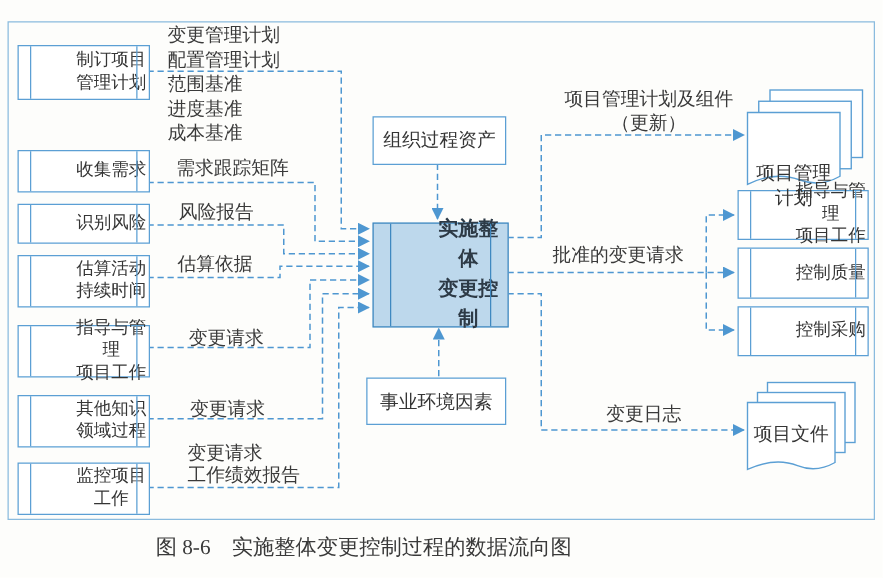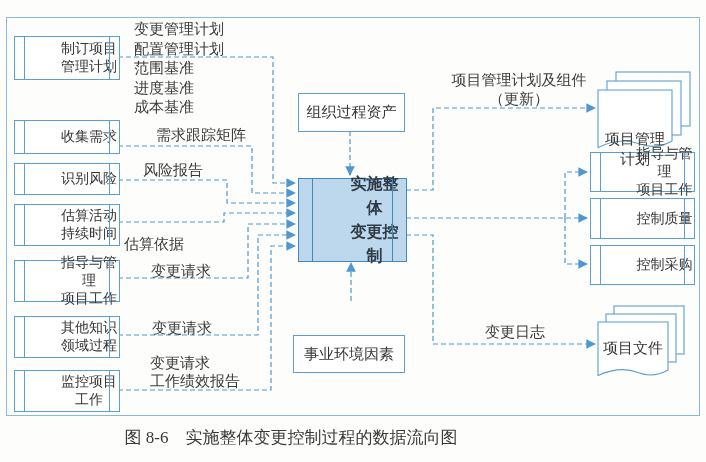--- a/index.html
+++ b/index.html
@@ -138,21 +138,21 @@
 工作</span>
   </div>
 
   <div class="sbox" style="left:298px;top:93px;width:105px;height:37px;">
     <span>组织过程资产</span>
   </div>
   <div class="dbox central" style="left:298px;top:178px;width:107px;height:82px;">
     <span class="pre">实施整体
 变更控制</span>
   </div>
-  <div class="sbox" style="left:293px;top:302px;width:110px;height:36px;margin-top:33px;">
+  <div class="sbox" style="left:293px;top:302px;width:110px;height:36px;">
     <span>事业环境因素</span>
   </div>
 
   <div class="dbox" style="left:590px;top:152px;width:103px;height:38px;">
     <span class="pre">指导与管理
 项目工作</span>
   </div>
   <div class="dbox" style="left:590px;top:198px;width:103px;height:39px;">
     <span class="pre">控制质量</span>
   </div>
@@ -162,27 +162,28 @@
 
   <div class="doclabel" style="left:598px;top:101px;width:74px;margin-top:28px;">项目管理
 计划</div>
   <div class="doclabel" style="left:598px;top:338px;width:70px;">项目文件</div>
 
   <div class="flab stackline" style="left:134px;top:20px;">变更管理计划
 配置管理计划
 范围基准
 进度基准
 成本基准</div>
-  <div class="flab" style="left:156px;top:127px;">需求跟踪矩阵</div>
+  <div class="flab" style="left:141px;top:127px;">需求跟踪矩阵</div>
   <div class="flab" style="left:143px;top:162px;">风险报告</div>
-  <div class="flab" style="left:124px;top:204px;margin-top:32px;">估算依据</div>
+  <div class="flab" style="left:142px;top:204px;">估算依据</div>
   <div class="flab" style="left:151px;top:263px;">变更请求</div>
   <div class="flab" style="left:152px;top:320px;">变更请求</div>
   <div class="flab twolab" style="left:150px;top:354px;">变更请求
 工作绩效报告</div>
 
   <div class="flab ctr" style="left:440px;top:71px;width:158px;">项目管理计划及组件
 （更新）</div>
+  <div class="flab" style="left:442px;top:197px;">批准的变更请求</div>
   <div class="flab" style="left:485px;top:324px;">变更日志</div>
 
   <div class="caption">图 8-6　实施整体变更控制过程的数据流向图</div>
 
 </div>
 
 </body></html>

